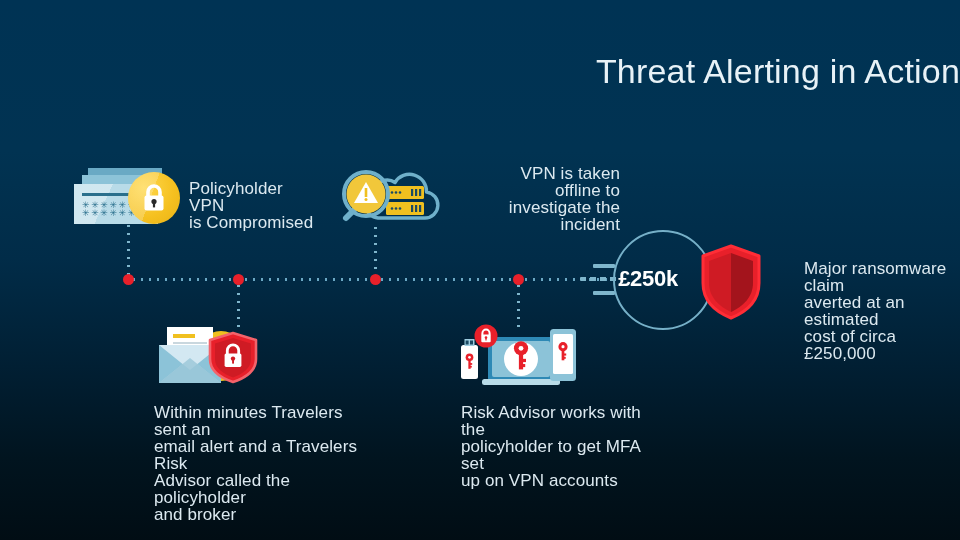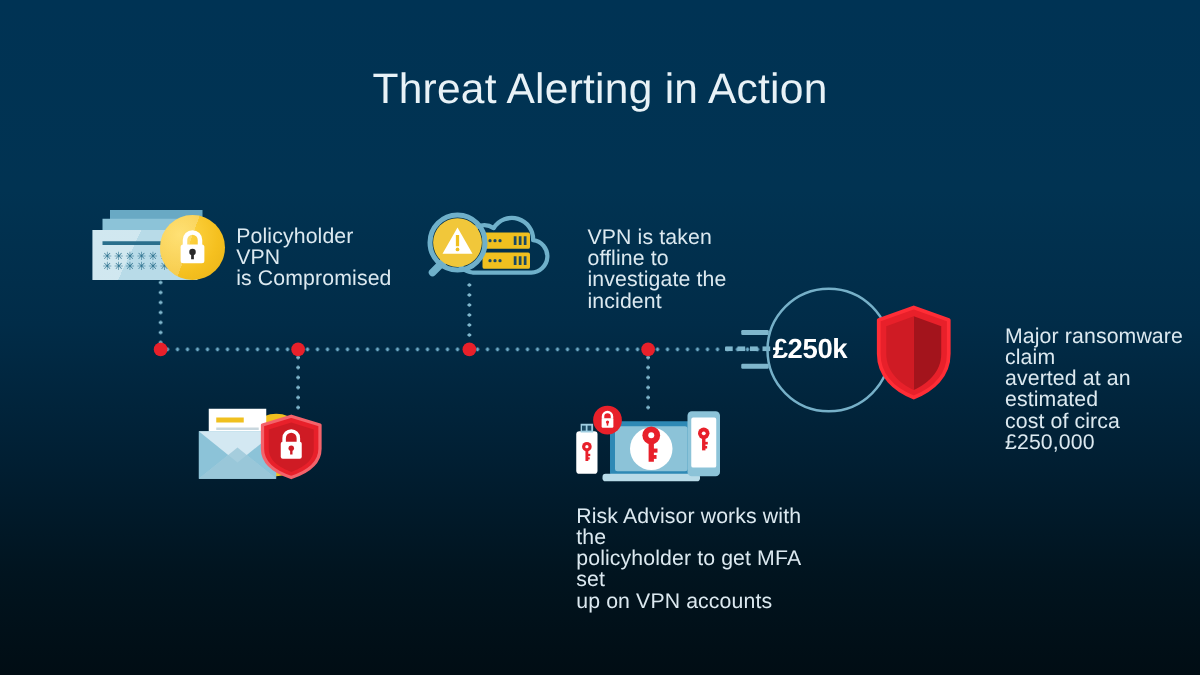--- a/index.html
+++ b/index.html
@@ -23,21 +23,21 @@
     font-family: "Liberation Sans", sans-serif;
     -webkit-font-smoothing: antialiased;
   }
 
   
   .title {
     position: absolute;
     left: 0;
     top: 52px;
     width: 960px;
-    text-align: center;
+    text-align: right;
     color: #e8f2f7;
     font-size: 34px;
     font-weight: 400;
     letter-spacing: 0.2px;
   }
 
   
   .timeline {
     position: absolute;
     left: 122px;
@@ -217,21 +217,21 @@
 
       <circle cx="34" cy="34" r="22" fill="none" stroke="#6fb0ca" stroke-width="4"></circle>
       <circle cx="34" cy="34" r="19.5" fill="#f0c01f"></circle>
       <circle cx="34" cy="34" r="19.5" fill="#ffffff" opacity="0.12"></circle>
 
       <path d="M34 22 L46 43 H22 Z" fill="#ffffff"></path>
       <rect x="32.7" y="28" width="2.6" height="9" fill="#f0c01f"></rect>
       <circle cx="34" cy="39.5" r="1.5" fill="#f0c01f"></circle>
     </svg>
   </div>
-  <div class="caption" style="left:470px; top:181px; width:150px;">VPN is taken offline to
+  <div class="caption" style="left:470px; top:165px; width:150px;text-align:right;">VPN is taken offline to
 investigate the incident</div>
 
   <div class="ico-mail">
     <svg viewBox="0 0 108 62" width="108" height="62">
 
       <circle cx="66" cy="31" r="25" fill="#f0c01f"></circle>
 
       <rect x="12" y="2" width="46" height="38" fill="#ffffff"></rect>
       <rect x="18" y="9" width="22" height="4" fill="#f0c01f"></rect>
       <g fill="#c9d7de">
@@ -248,20 +248,24 @@
 
       <path d="M78 8 L101 15 V34 C101 46 90 53 78 57 C66 53 55 46 55 34 V15 Z" fill="#e8202a" stroke="#f4626a" stroke-width="2.6" stroke-linejoin="round"></path>
       <path d="M78 13 L96 18.5 V34 C96 43.5 87.5 49 78 52.5 C68.5 49 60 43.5 60 34 V18.5 Z" fill="#cf1b24"></path>
 
       <path d="M72.3 29 V25.5 a5.7 5.7 0 0 1 11.4 0 V29" fill="none" stroke="#ffffff" stroke-width="2.8"></path>
       <rect x="69.6" y="28.4" width="16.8" height="13.5" rx="1.6" fill="#ffffff"></rect>
       <circle cx="78" cy="33.6" r="2.2" fill="#cf1b24"></circle>
       <rect x="77.1" y="34" width="1.9" height="4.6" fill="#cf1b24"></rect>
     </svg>
   </div>
+  <div class="caption" style="left:154px; top:404px; width:220px;">Within minutes Travelers sent an
+email alert and a Travelers Risk
+Advisor called the policyholder
+and broker</div>
 
   <div class="ico-mfa">
     <svg viewBox="0 0 124 64" width="124" height="64">
 
       <rect x="6" y="20" width="17" height="34" rx="2.5" fill="#ffffff"></rect>
       <rect x="9.5" y="14" width="10" height="7" fill="#9fcde0"></rect>
       <rect x="10.6" y="15.5" width="3" height="4" fill="#1b4a63"></rect>
       <rect x="15" y="15.5" width="3" height="4" fill="#1b4a63"></rect>
       <g fill="#e8202a" transform="translate(14.5,36) scale(0.52)">
         <circle cx="0" cy="-7" r="7.4"></circle>

